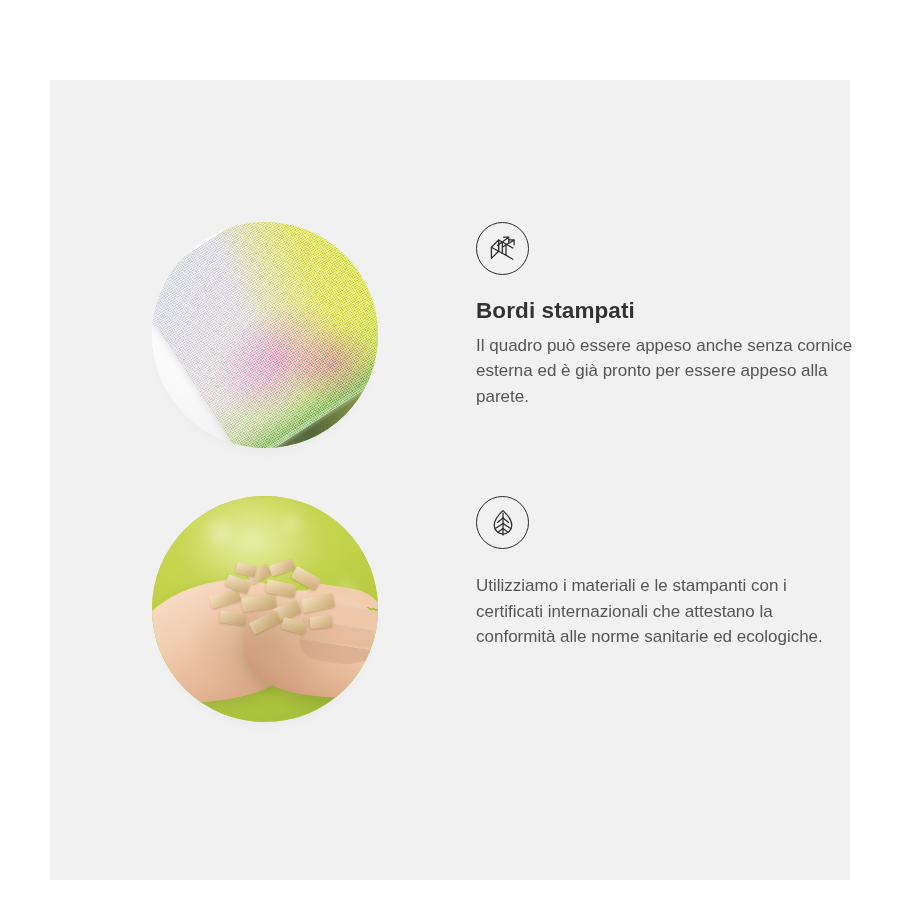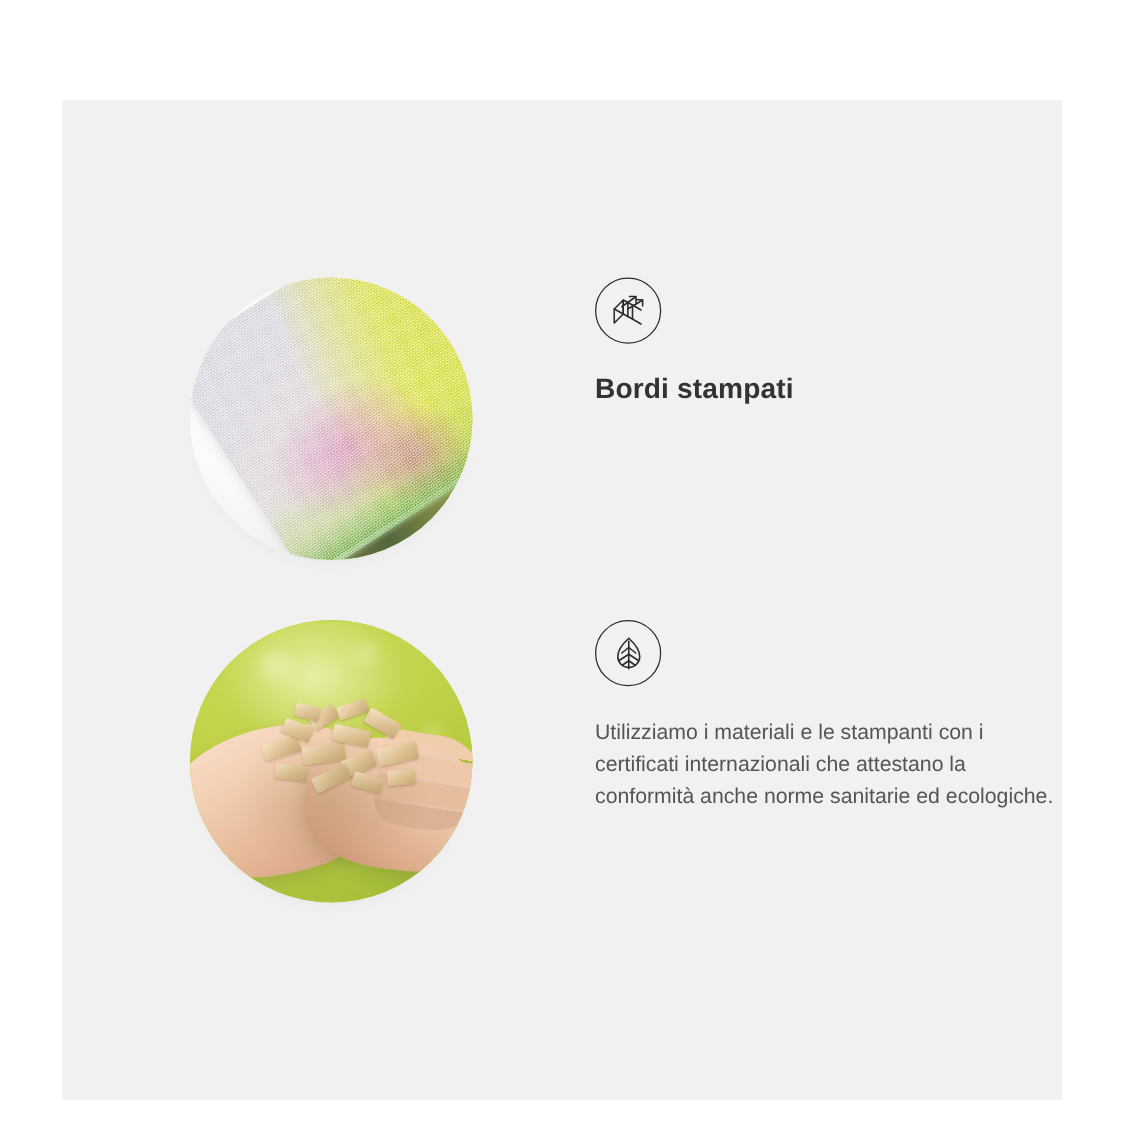--- a/index.html
+++ b/index.html
@@ -290,20 +290,21 @@
             <path d="M18.0 10.0 L24.8 14.0"></path>
             <path d="M18.0 21.2 L24.8 25.2"></path>
 
             <path d="M9.4 11.4 L20.4 3.6"></path>
             <path d="M15.6 3.2 L20.8 3.2 L20.8 8.4"></path>
             <path d="M14.6 13.0 L25.6 6.4"></path>
             <path d="M21.2 5.8 L26.1 5.8 L26.1 10.8"></path>
           </svg>
         </div>
         <h2 class="feature-title">Bordi stampati</h2>
+        <p class="feature-desc">Il quadro può essere appeso anche senza cornice esterna ed è già pronto per essere appeso alla parete.</p>
       </div>
     </div>
 
     <div class="feature feature-eco">
 
       <div class="photo-wrap">
         <div class="photo-shadow"></div>
         <div class="photo photo-eco">
           <div class="eco-bg"></div>
           <div class="eco-bokeh"></div>
@@ -339,18 +340,18 @@
             <path d="M15 5.0 L15 27.0"></path>
 
             <path d="M15 10.0 L9.4 14.4"></path>
             <path d="M15 10.0 L20.6 14.4"></path>
             <path d="M15 15.4 L7.6 20.2"></path>
             <path d="M15 15.4 L22.4 20.2"></path>
             <path d="M15 20.6 L9.8 24.2"></path>
             <path d="M15 20.6 L20.2 24.2"></path>
           </svg>
         </div>
-        <p class="feature-desc">Utilizziamo i materiali e le stampanti con i certificati internazionali che attestano la conformità anche norme sanitarie ed ecologiche.</p>
+        <p class="feature-desc">Utilizziamo i materiali e le stampanti con i certificati internazionali che attestano la conformità alle norme sanitarie ed ecologiche.</p>
       </div>
     </div>
 
   </div>
 </div>
 
 </body></html>

